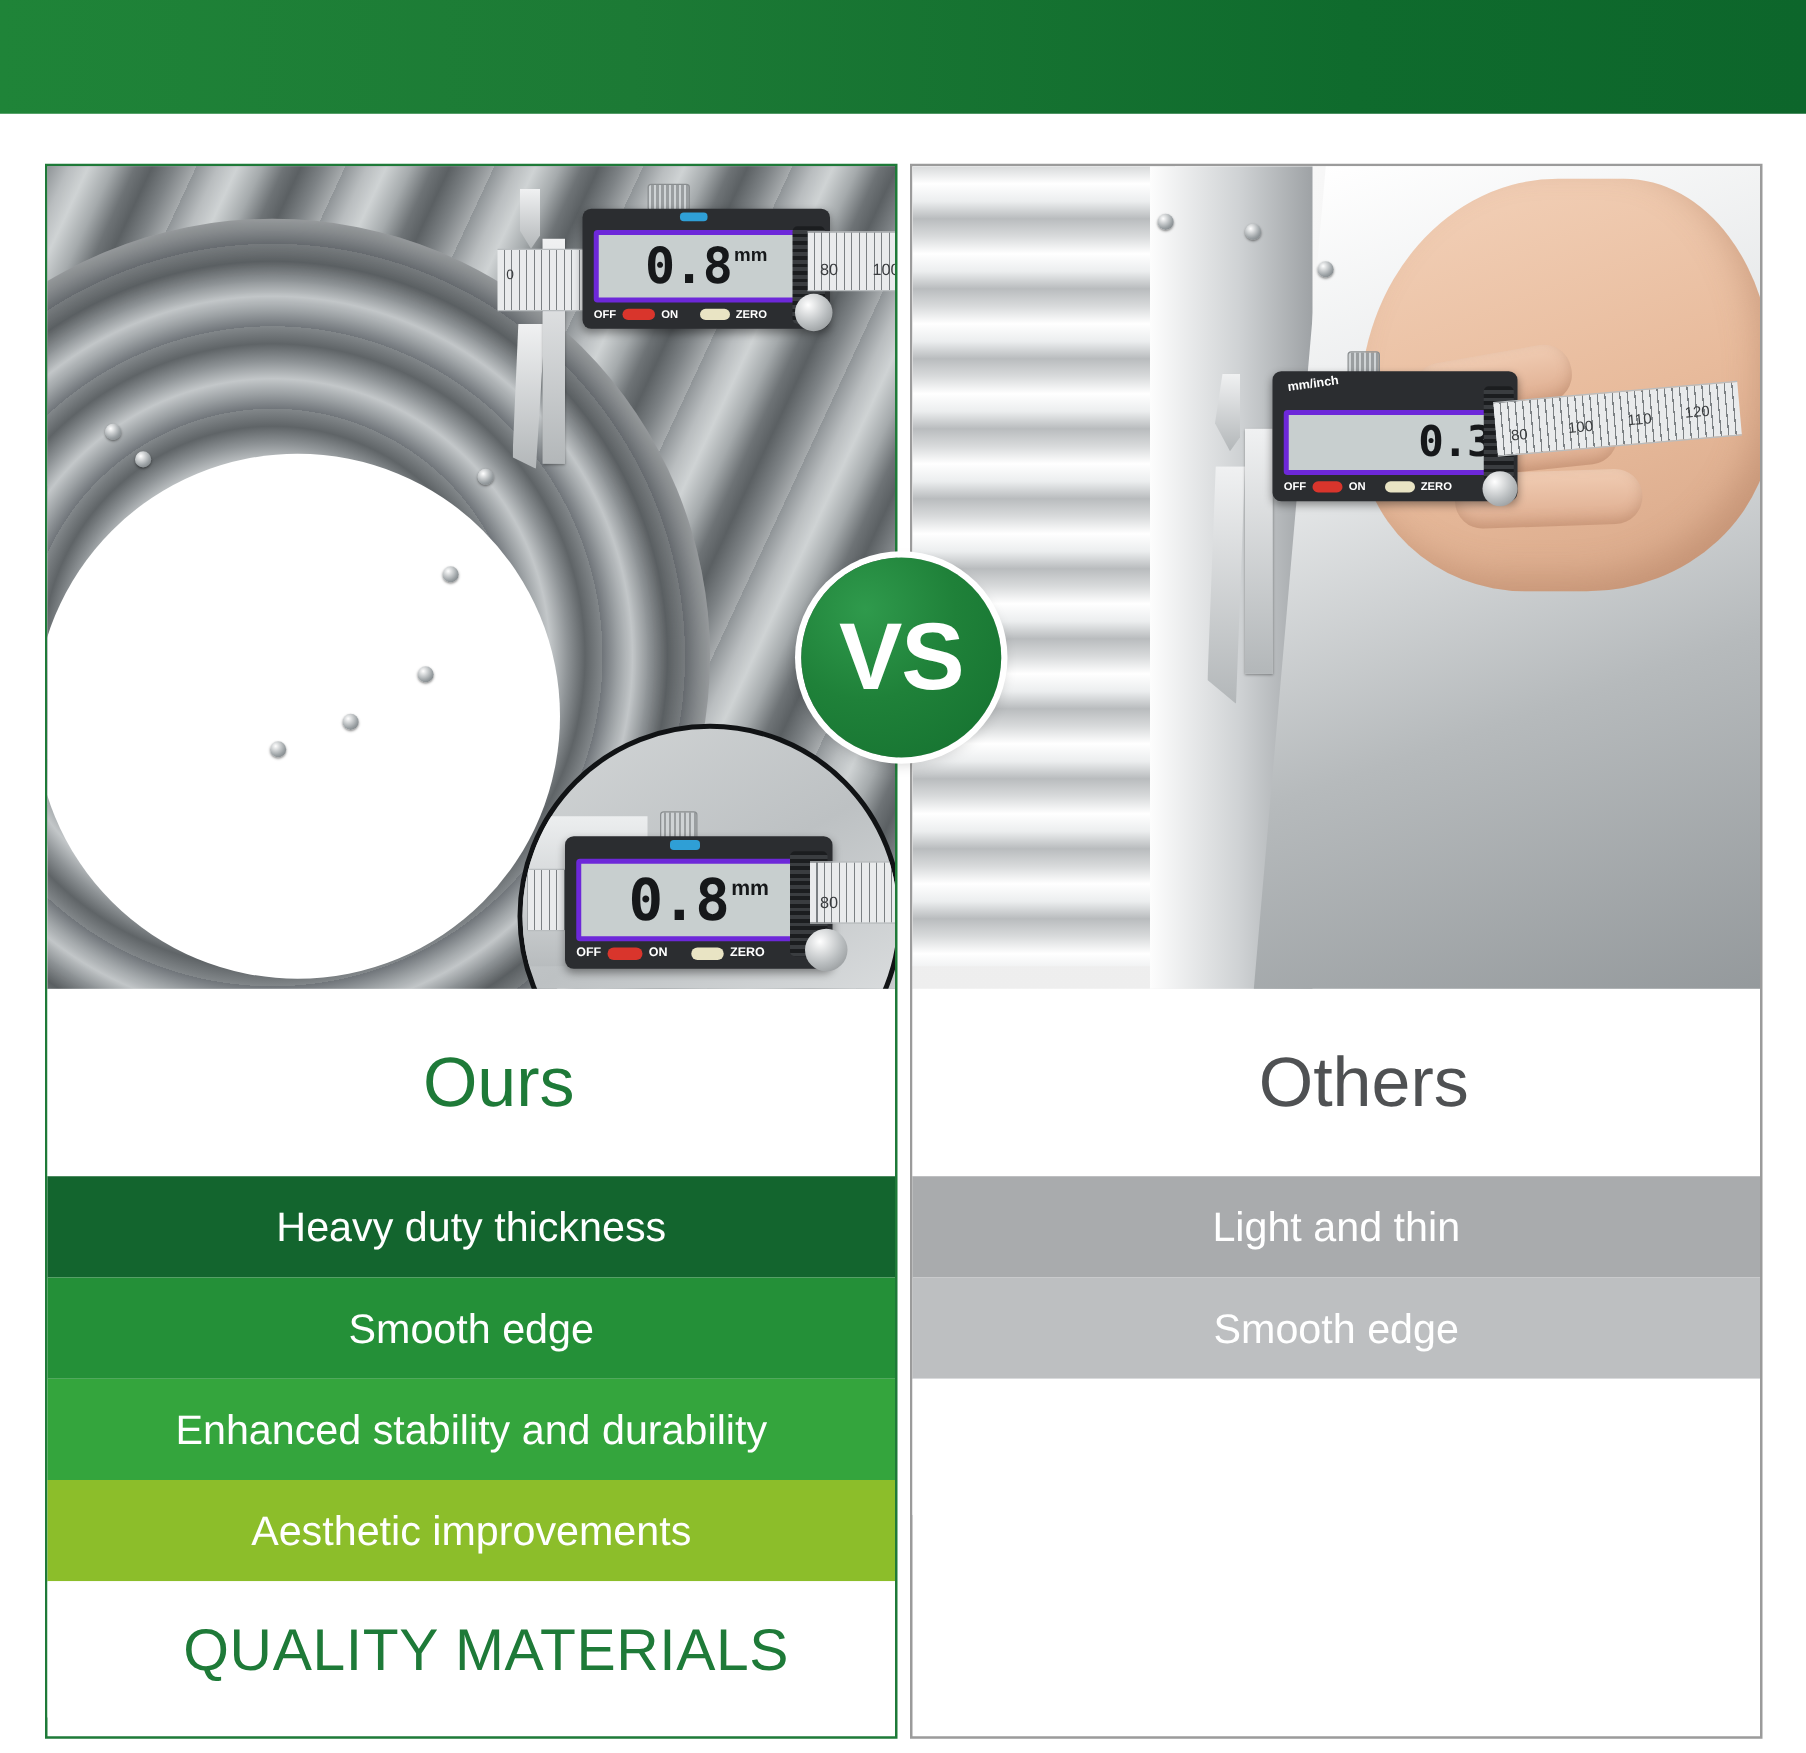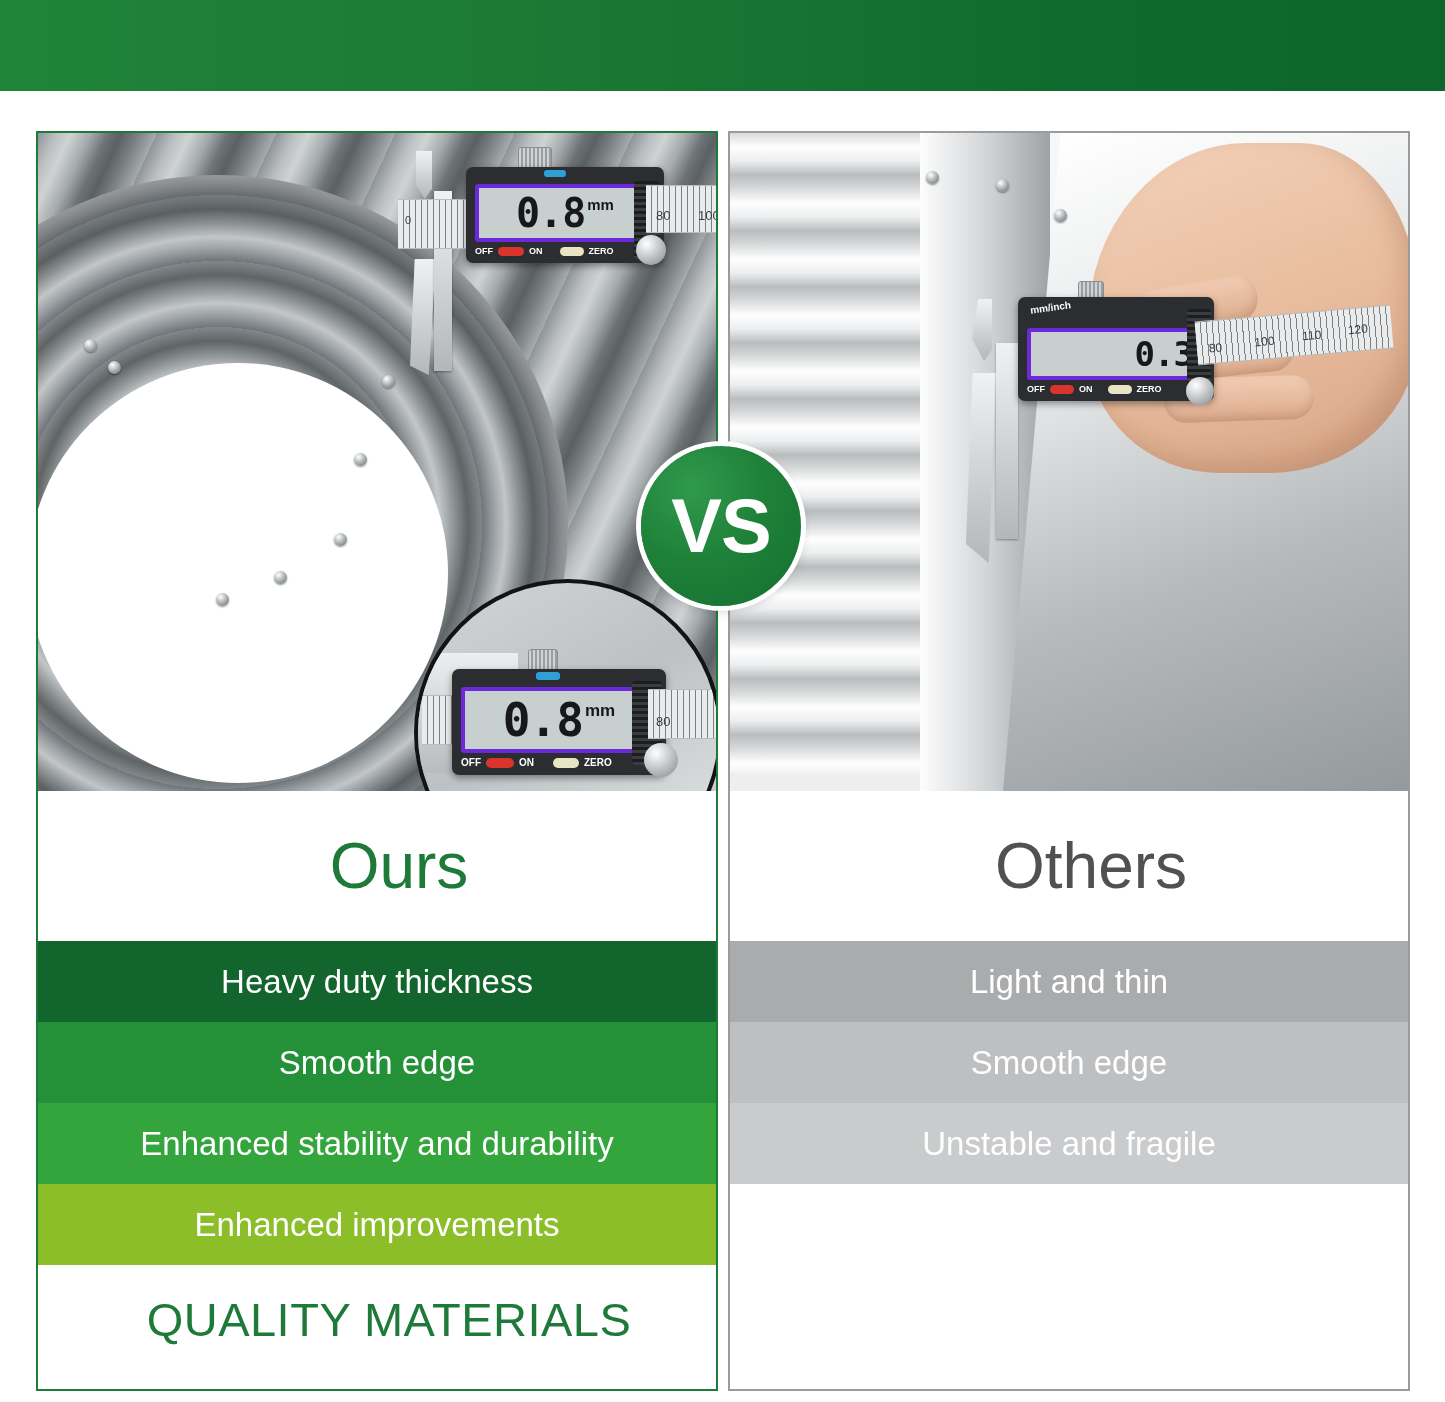--- a/index.html
+++ b/index.html
@@ -225,21 +225,21 @@
 
   
   .title {
     height: 150px;
     display: flex;
     align-items: center;
     justify-content: center;
     background: #ffffff;
   }
   .title-text {
-    font-size: 64px;
+    font-size: 56px;
     line-height: 1;
     font-weight: normal;
     margin-left: 44px;
   }
   .title-ours  { color: #1e7a38; }
   .title-other { color: #4f5153; }
 
   
   .rows { display: block; }
   .frow {
@@ -390,21 +390,21 @@
       <div class="frow" style="background:#13652e;">
         <span>Heavy duty thickness</span>
       </div>
       <div class="frow" style="background:#249038;">
         <span>Smooth edge</span>
       </div>
       <div class="frow" style="background:#34a53d;">
         <span>Enhanced stability and durability</span>
       </div>
       <div class="frow" style="background:#8cbe2a;">
-        <span>Enhanced improvements</span>
+        <span>Aesthetic improvements</span>
       </div>
     </div>
 
     <div class="footer">
       <span class="footer-text">QUALITY MATERIALS</span>
     </div>
   </div>
 
   <div class="col col-other">
 
@@ -465,23 +465,20 @@
       <span class="title-text title-other">Others</span>
     </div>
 
     <div class="rows">
       <div class="frow" style="background:#a9abad;">
         <span>Light and thin</span>
       </div>
       <div class="frow" style="background:#bdbfc1;">
         <span>Smooth edge</span>
       </div>
-      <div class="frow" style="background:#c9cbcd;">
-        <span>Unstable and fragile</span>
-      </div>
     </div>
 
     <div class="footer">
       <span class="footer-text"></span>
     </div>
   </div>
 
   <div class="vs-badge">
     <span class="vs-text">VS</span>
   </div>

